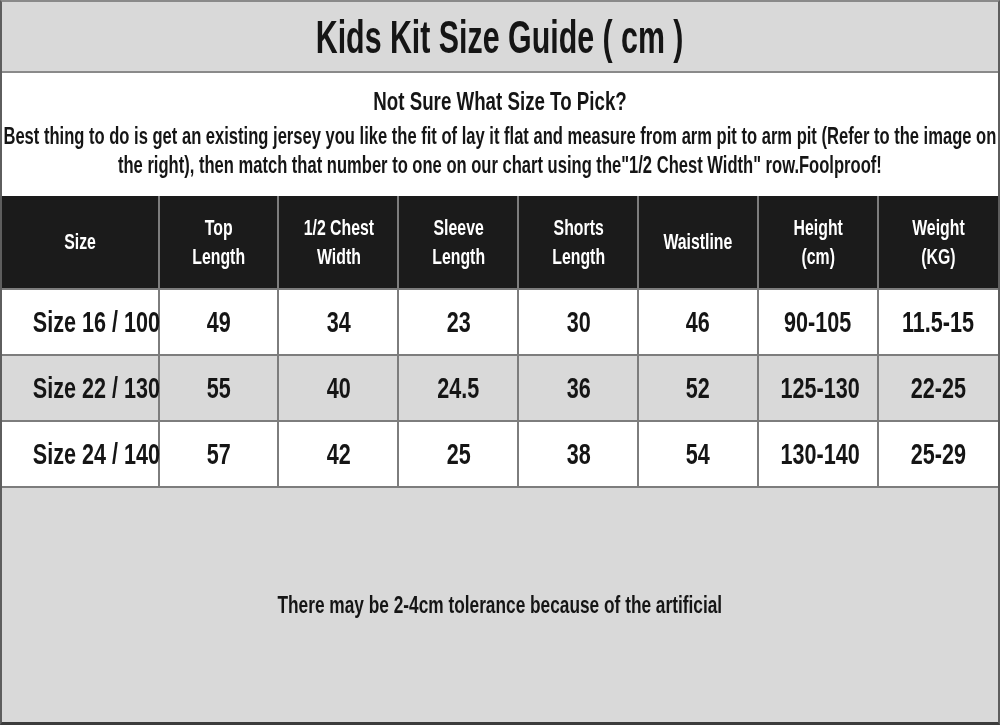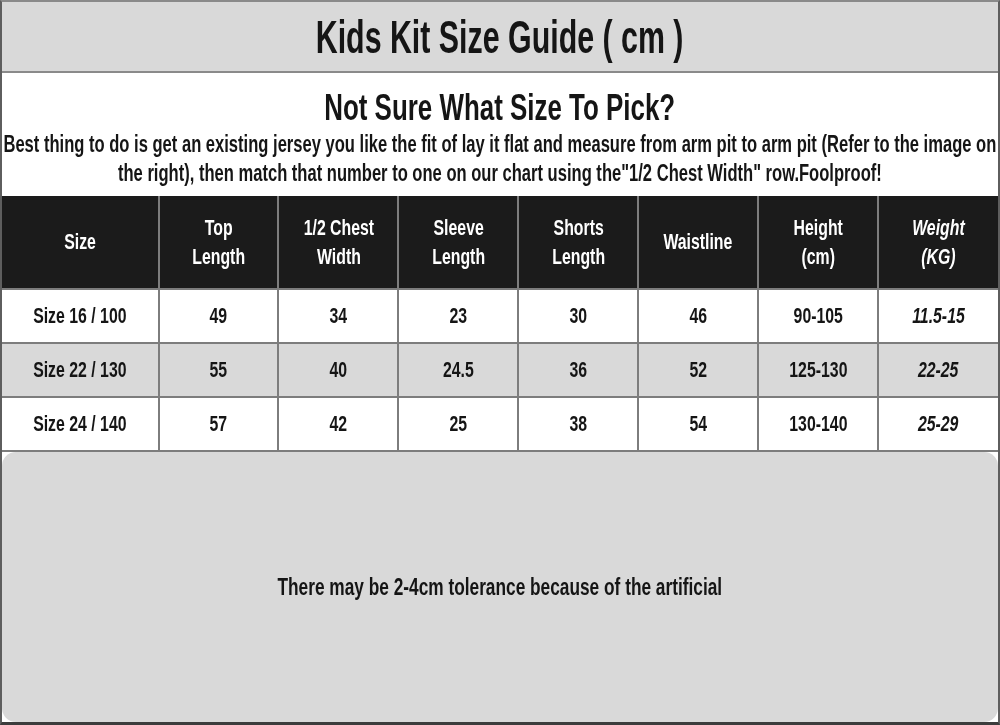--- a/index.html
+++ b/index.html
@@ -44,21 +44,21 @@
   
   .intro {
     flex: none;
     height: 123px;
     box-sizing: border-box;
     padding-top: 13px;
     background: #ffffff;
     text-align: center;
     overflow: hidden;
   }
-  .intro h2 { margin: 7px; font-size: 36px; line-height: 30px; }
+  .intro h2 { margin: 0; font-size: 26px; line-height: 30px; }
   .intro-body {
     width: 1383px;            
     transform: scaleX(0.72);
     transform-origin: 0 0;
     text-align: center;
     font-size: 23px;
     font-weight: bold;
     line-height: 29px;
     margin: 6px 0 0 0;
   }
@@ -76,42 +76,41 @@
     height: 92px;
     border: 2px solid var(--grid_line, #7d7d7d);
     border-top: none;
     padding: 0;
     font-size: 22px;
     font-weight: bold;
     text-align: center;
     vertical-align: middle;
   }
   .size-table th:first-child, .size-table td:first-child { border-left: none; }
-  .size-table th:last-child,  .size-table td:last-child  { border-right: none; font-style: italic; }
+  .size-table th:last-child,  .size-table td:last-child  { border-right: none; }
   .size-table th .cond { white-space: pre-line; line-height: 1.32; }
   .size-table td {
     height: 52px;
     border: 2px solid var(--grid_line, #7d7d7d);
-    padding: 0;
-    font-size: 22px;
+    padding: 6px;
+    font-size: 30px;
     font-weight: bold;
     text-align: center;
     vertical-align: middle;
     background: #ffffff;
   }
   .size-table tbody tr:nth-child(even) td { background: var(--band_gray, #d9d9d9); }
 
   
   .footer-bar {
     flex: 1;
     background: var(--band_gray, #d9d9d9);
     display: flex;
     align-items: center;
     justify-content: center;
-    border-radius: 14px;
   }
   .footer-bar .cond { font-size: 24px; }
 </style>
 </head>
 <body>
 
 <div class="page">
 
   <header class="title-bar">
     <h1><span class="cond">Kids Kit Size Guide ( cm )</span></h1>

